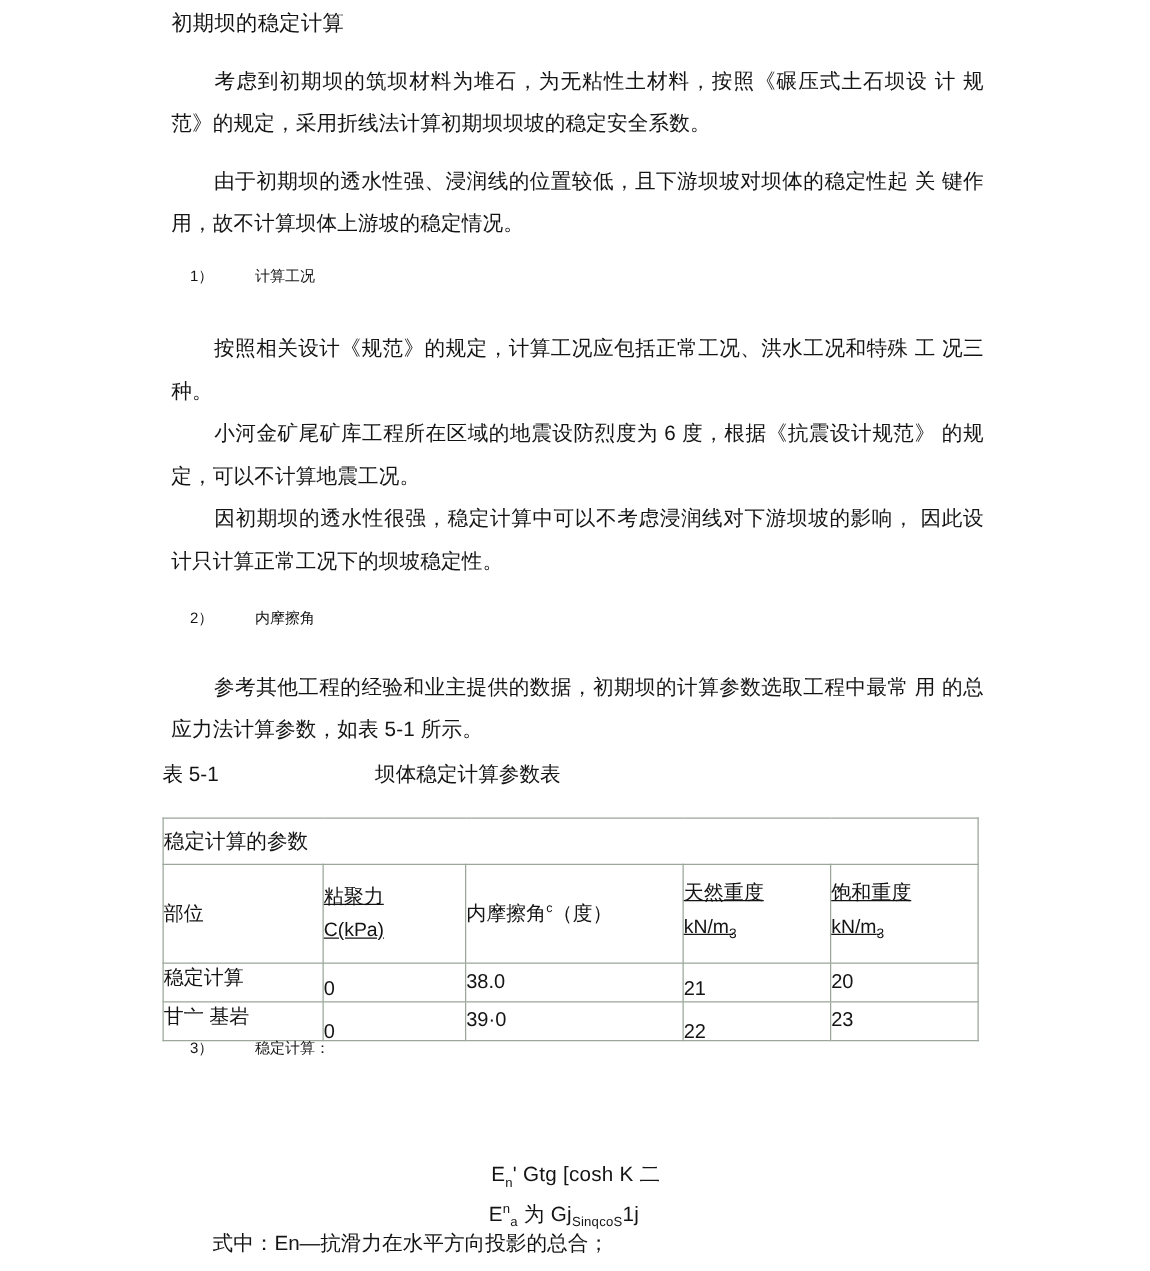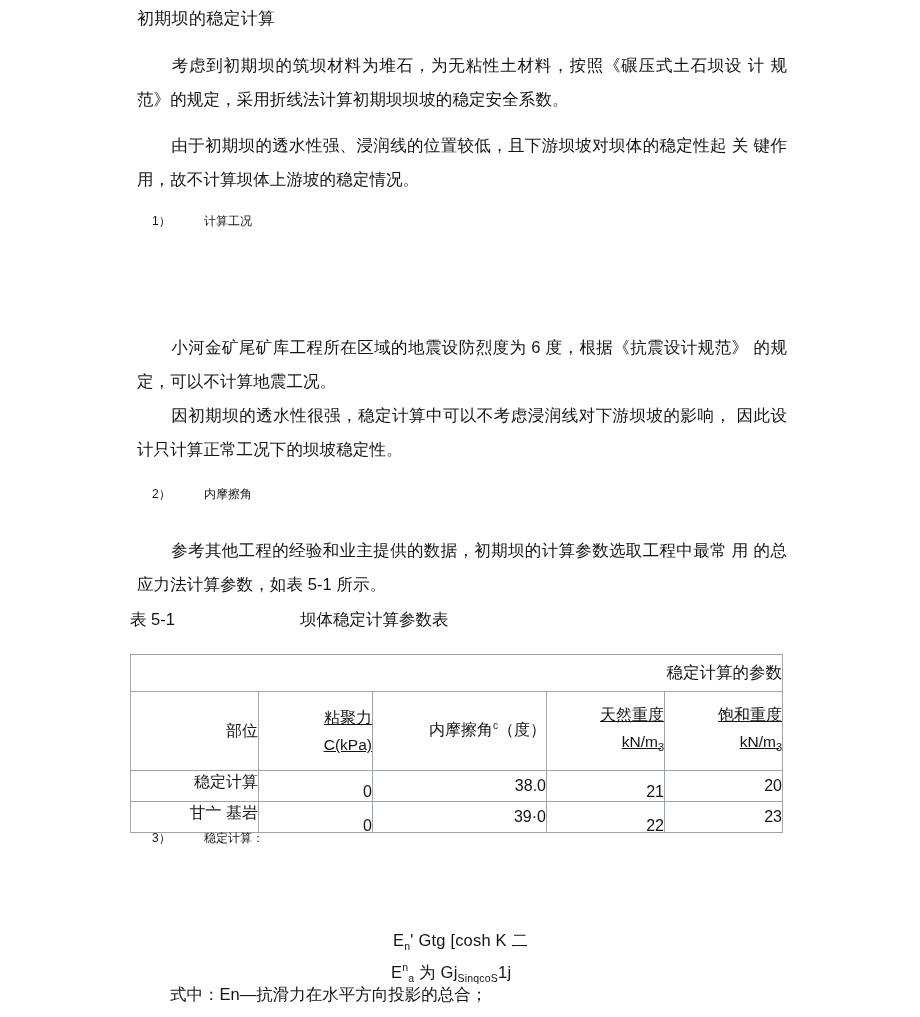--- a/index.html
+++ b/index.html
@@ -71,21 +71,21 @@
     width: 652px;
   }
   table.params {
     border-collapse: collapse;
     width: 652px;
     table-layout: fixed;
     font-size: 16px;
   }
   table.params td {
     border: 1px solid #9aa79a;
-    text-align: right;
+    text-align: left;
     vertical-align: middle;
     padding: 0;
     color: #141414;
   }
   .c1 { width: 128px; }
   .c2 { width: 114px; }
   .c3 { width: 174px; }
   .c4 { width: 118px; }
   .c5 { width: 118px; }
 
@@ -140,20 +140,23 @@
   </div>
 
   <div class="para" style="top:128px;">
     <span class="ind"></span><span>由于初期坝的透水性强、浸润线的位置较低，且下游坝坡对坝体的稳定性起 关 键作用，故不计算坝体上游坡的稳定情况。</span>
   </div>
 
   <div class="listitem" style="top:204px;">
     <span class="num">1）</span><span>计算工况</span>
   </div>
 
+  <div class="para" style="top:262px;">
+    <span class="ind"></span><span>按照相关设计《规范》的规定，计算工况应包括正常工况、洪水工况和特殊 工 况三种。</span>
+  </div>
 
   <div class="para" style="top:330px;">
     <span class="ind"></span><span>小河金矿尾矿库工程所在区域的地震设防烈度为 6 度，根据《抗震设计规范》 的规定，可以不计算地震工况。</span>
   </div>
 
   <div class="para" style="top:398px;">
     <span class="ind"></span><span>因初期坝的透水性很强，稳定计算中可以不考虑浸润线对下游坝坡的影响， 因此设计只计算正常工况下的坝坡稳定性。</span>
   </div>
 
   <div class="listitem" style="top:477px;">

